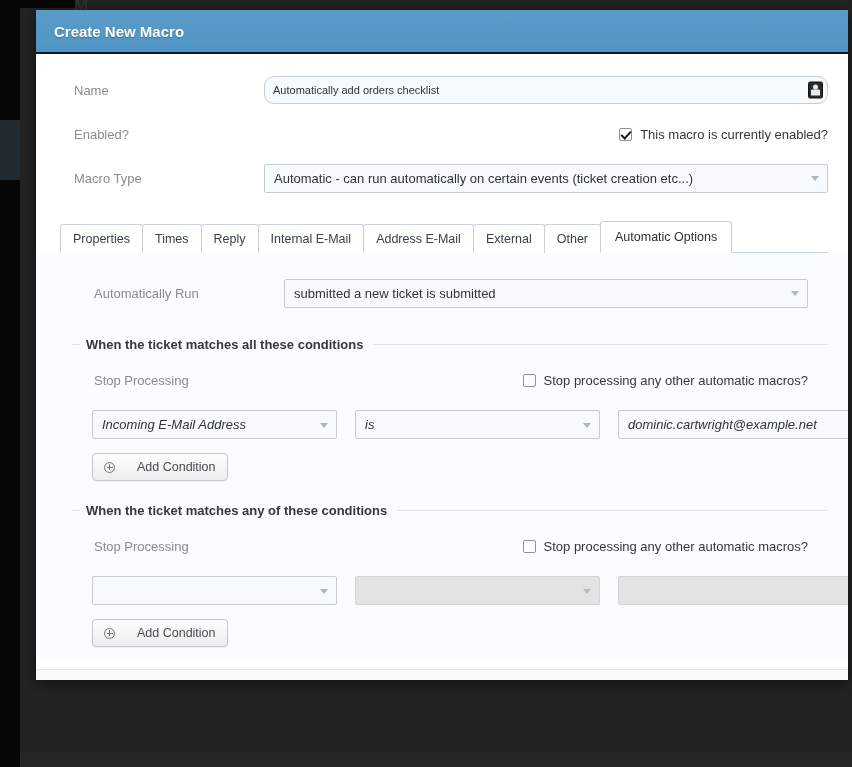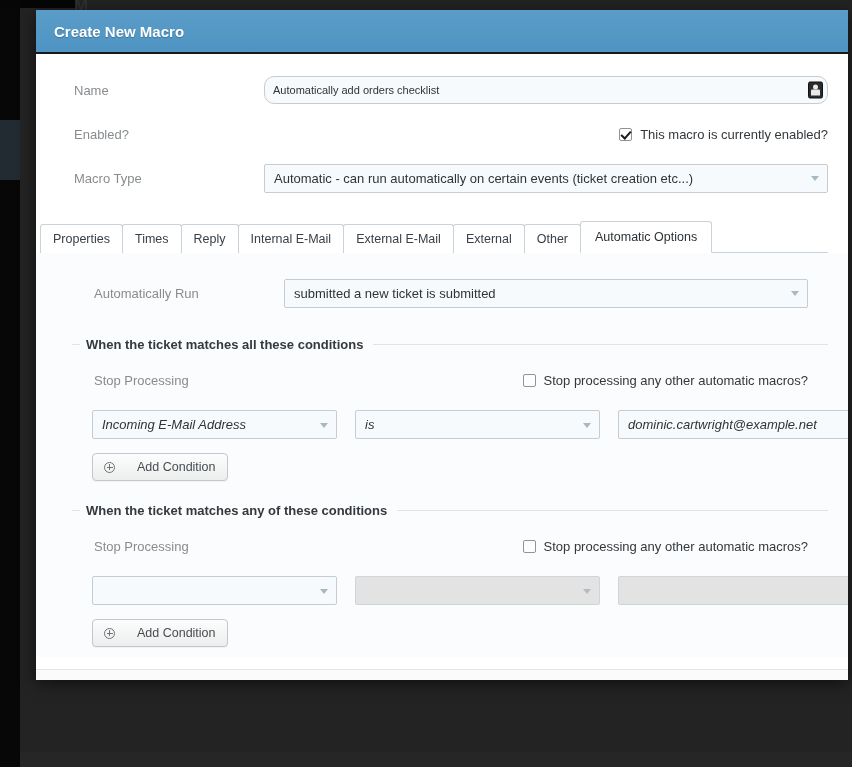--- a/index.html
+++ b/index.html
@@ -201,21 +201,21 @@
     background: #e3e3e3;
     border-color: #cfd6da;
     color: #8b9197;
     cursor: default;
   }
   .sel.disabled .caret { border-top-color: #b4bcc2; }
 
   
   .tabs-wrap {
     background: #fff;
-    padding: 12px 20px 0 4px;
+    padding: 12px 20px 0 24px;
     position: relative;
   }
   .tabs {
     display: flex;
     align-items: flex-end;
     border-bottom: 1px solid #c9d2d8;
     position: relative;
     z-index: 2;
   }
   .tab {
@@ -405,21 +405,21 @@
         <div class="tab">
           <span>Times</span>
         </div>
         <div class="tab">
           <span>Reply</span>
         </div>
         <div class="tab">
           <span>Internal E-Mail</span>
         </div>
         <div class="tab">
-          <span>External E-Mail</span>
+          <span>Address E-Mail</span>
         </div>
         <div class="tab">
           <span>External</span>
         </div>
         <div class="tab">
           <span>Other</span>
         </div>
         <div class="tab active">
           <span>Automatic Options</span>
         </div>

